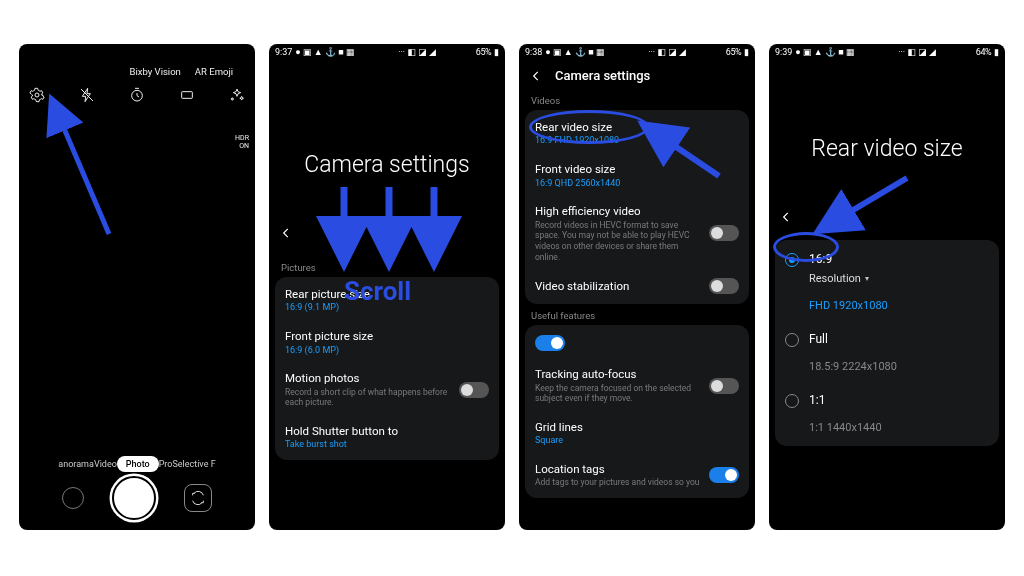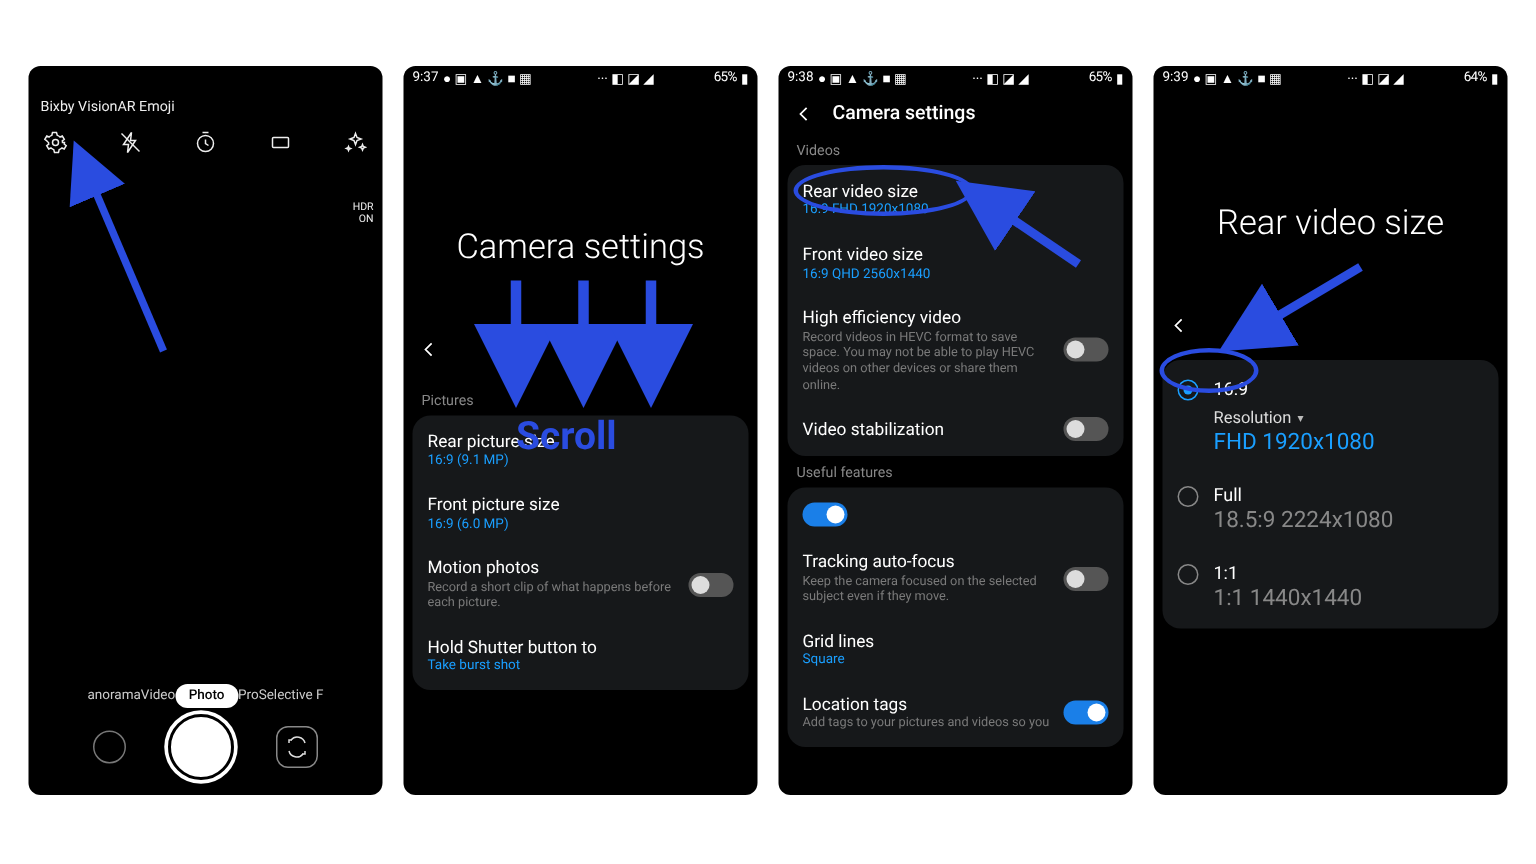--- a/index.html
+++ b/index.html
@@ -38,23 +38,25 @@
     padding: 0 6px;
     font-size: 9px;
     color: #fff;
     text-align: right;
   }
   .status-left, .status-right { display: flex; gap: 3px; align-items: center; }
   .status-right .bat { letter-spacing: -0.5px; padding-left: 37px; }
   
   .cam-top-labels {
     display: flex;
-    padding: 6px 8px 4px;
+    gap: 14px;
+    padding: 6px 22px 4px;
     font-size: 9.5px;
     color: #eee;
+    justify-content: flex-end;
   }
   .cam-icons-row {
     display: flex;
     justify-content: space-between;
     padding: 6px 10px 10px;
   }
   .cam-icon { width: 16px; height: 16px; display:flex; align-items:center; justify-content:center; color:#eee; }
   .cam-icon svg { width: 16px; height: 16px; stroke:#eee; fill:none; stroke-width:1.5; }
   .hdr-badge {
     position: absolute;
@@ -184,21 +186,21 @@
     width:14px;height:14px;border-radius:50%;
     border:1.5px solid #888; margin-top:1px; flex:0 0 auto;
     position:relative;
   }
   .radio.sel { border-color:#1a9fff; }
   .radio.sel::after {
     content:""; position:absolute; inset:3px; border-radius:50%;
     background:#1a9fff;
   }
   .radio-main .label { font-size:12px; color:#fff; }
-  .radio-main .sub { font-size:15px; color:#888; margin-top:0; }
+  .radio-main .sub { font-size:11px; color:#888; margin-top:14px; }
   .radio-main .sub.blue { color:#1a9fff; }
   .res-line { display:flex; align-items:center; gap:4px; }
   .res-line .tri { font-size:8px; color:#bbb; }
 </style>
 </head>
 <body>
 
 <div class="board">
 
   <div class="phone">

